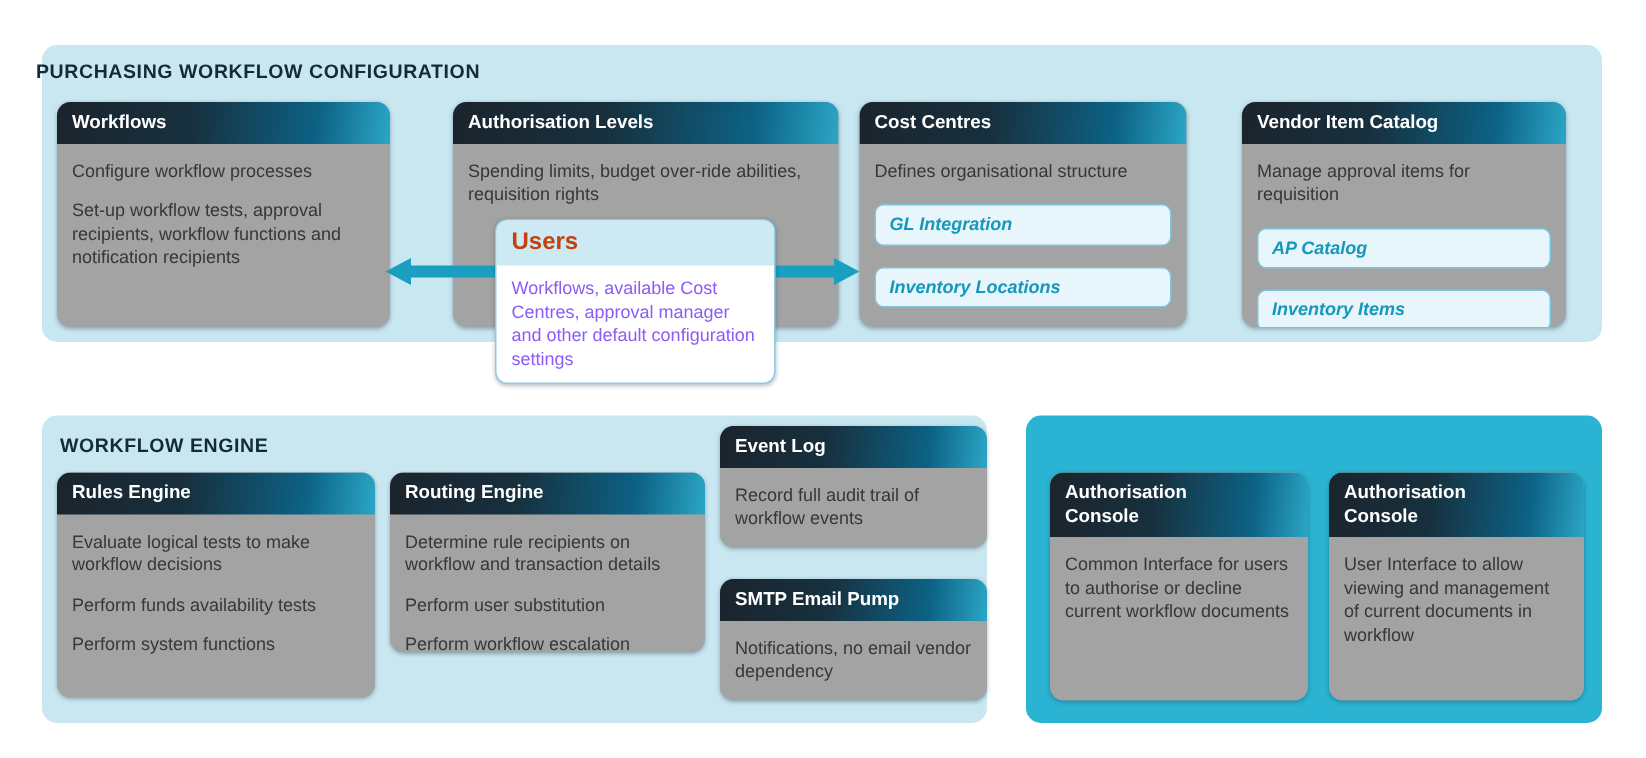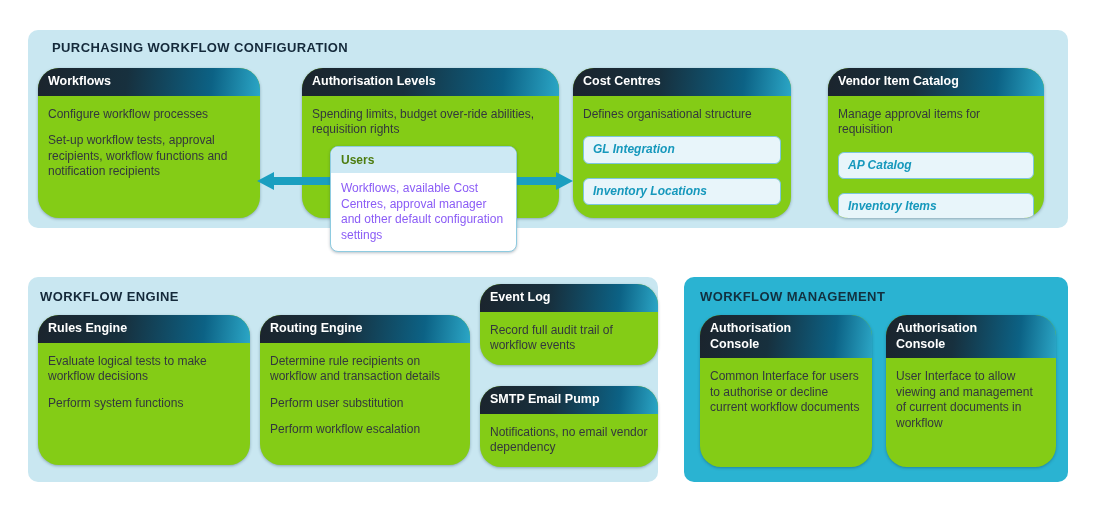--- a/index.html
+++ b/index.html
@@ -8,49 +8,49 @@
 
   .stage { position:relative; width:1097px; height:505px; background:#ffffff; overflow:hidden; }
 
   .panel { position:absolute; border-radius:10px; }
   .panel-light { background:#c9e7f1; }
   .panel-teal  { background:#2ab3d2; }
 
   .panel-title { position:absolute; font-size:13px; font-weight:bold; color:#14293a; letter-spacing:.4px; }
   .panel-teal-title { color:#12303f; }
 
-  .card { position:absolute; background:#84cc16; border-radius:21px;
+  .card { position:absolute; background:#a3a3a3; border-radius:9px;
           box-shadow:0 1px 3px rgba(15,45,70,.35); overflow:hidden; }
   .card-header { background:linear-gradient(96deg,#1b242d 0%,#17303e 40%,#0c6285 78%,#2ba6c6 100%);
                  color:#ffffff; font-size:12.5px; font-weight:bold; padding:6px 10px; line-height:1.25; }
   .hdr-narrow span { display:block; max-width:105px; }
   .card-body { padding:11px 10px; font-size:12px; color:#33383d; line-height:1.3; }
   .card-body p + p { margin-top:11px; }
 
   .pill { border:1.5px solid #7cc6dd; background:#e8f5fa; color:#1698bc;
           font-weight:bold; font-size:12px; border-radius:6px; padding:5px 9px; margin-top:14px;font-style:italic; }
 
   .users-card { position:absolute; background:#ffffff; border:1.5px solid #8ecbe0; border-radius:8px;
                 box-shadow:0 1px 3px rgba(15,45,70,.3); overflow:hidden; }
-  .users-header { background:#cde9f4; color:#4d7c0f; font-weight:bold; font-size:12px; padding:6px 10px; }
+  .users-header { background:#cde9f4; color:#c2410c; font-weight:bold; font-size:16px; padding:6px 10px; }
   .users-body { padding:8px 10px; font-size:12px; color:#8b5cf6; line-height:1.3; }
 
   .arrow-line { position:absolute; height:8px; background:#1a9fc0; }
   .arrow-head { position:absolute; width:0; height:0;
                 border-top:9px solid transparent; border-bottom:9px solid transparent; }
   .arrow-head-left  { border-right:17px solid #1a9fc0; }
   .arrow-head-right { border-left:17px solid #1a9fc0; }
 </style>
 </head>
 <body>
 
 <div class="stage">
 
   <div class="panel panel-light" style="left:28px;top:30px;width:1040px;height:198px"></div>
-  <div class="panel-title" style="left:52px;top:40px">PURCHASING WORKFLOW CONFIGURATION</div>
+  <div class="panel-title" style="left:24px;top:40px">PURCHASING WORKFLOW CONFIGURATION</div>
 
   <div class="card" style="left:38px;top:68px;width:222px;height:150px">
     <div class="card-header">
       <span>Workflows</span>
     </div>
     <div class="card-body">
       <p>Configure workflow processes</p>
       <p>Set-up workflow tests, approval recipients, workflow functions and notification recipients</p>
     </div>
   </div>
@@ -102,25 +102,26 @@
 
   <div class="panel panel-light" style="left:28px;top:277px;width:630px;height:205px"></div>
   <div class="panel-title" style="left:40px;top:289px">WORKFLOW ENGINE</div>
 
   <div class="card" style="left:38px;top:315px;width:212px;height:150px">
     <div class="card-header">
       <span>Rules Engine</span>
     </div>
     <div class="card-body">
       <p>Evaluate logical tests to make workflow decisions</p>
+      <p>Perform funds availability tests</p>
       <p>Perform system functions</p>
     </div>
   </div>
 
-  <div class="card" style="left:260px;top:315px;width:210px;height:150px">
+  <div class="card" style="left:260px;top:315px;width:210px;height:120px">
     <div class="card-header">
       <span>Routing Engine</span>
     </div>
     <div class="card-body">
       <p>Determine rule recipients on workflow and transaction details</p>
       <p>Perform user substitution</p>
       <p>Perform workflow escalation</p>
     </div>
   </div>
 
@@ -136,21 +137,20 @@
   <div class="card" style="left:480px;top:386px;width:178px">
     <div class="card-header">
       <span>SMTP Email Pump</span>
     </div>
     <div class="card-body">
       <p>Notifications, no email vendor dependency</p>
     </div>
   </div>
 
   <div class="panel panel-teal" style="left:684px;top:277px;width:384px;height:205px"></div>
-  <div class="panel-title panel-teal-title" style="left:700px;top:289px">WORKFLOW MANAGEMENT</div>
 
   <div class="card" style="left:700px;top:315px;width:172px;height:152px">
     <div class="card-header hdr-narrow">
       <span>Authorisation Console</span>
     </div>
     <div class="card-body">
       <p>Common Interface for users to authorise or decline current workflow documents</p>
     </div>
   </div>
 

